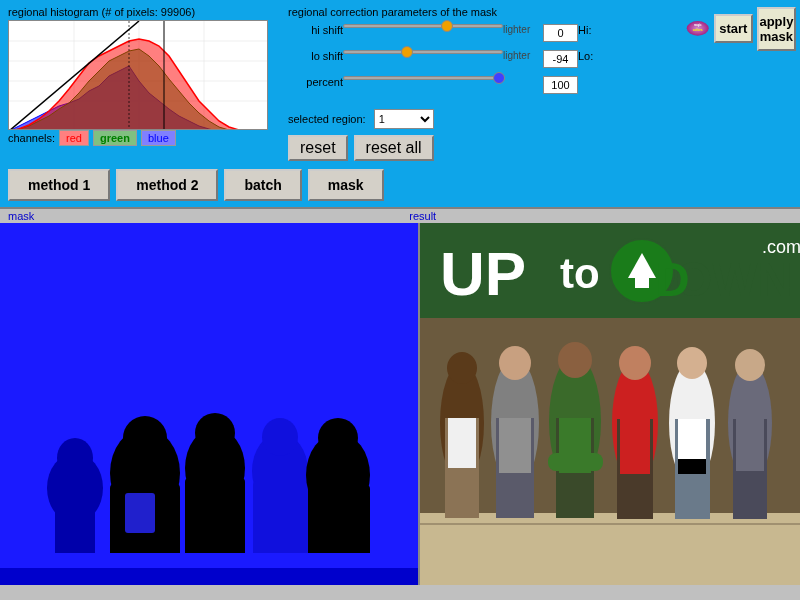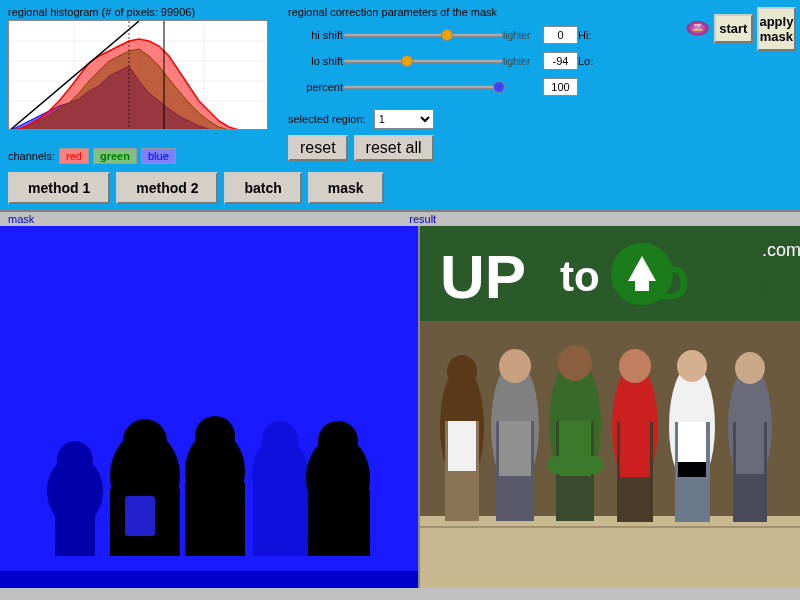--- a/index.html
+++ b/index.html
@@ -43,21 +43,21 @@
       height: 110px;
       background: #fff;
       border: 1px solid #888;
       position: relative;
       overflow: hidden;
     }
     #channels-row {
       display: flex;
       align-items: center;
       gap: 4px;
-      margin-top: 18px;
+      margin-top: 0;
       font-size: 11px;
     }
     .channel-badge {
       padding: 1px 6px;
       border: 1px solid #999;
       cursor: pointer;
       font-size: 11px;
     }
     .channel-red { background: #ff8080; color: red; }
     .channel-green { background: #80c080; color: green; font-weight: bold; }
@@ -70,21 +70,20 @@
       flex-direction: column;
       gap: 4px;
     }
     #controls-title {
       font-size: 11px;
       color: #000;
       margin-bottom: 2px;
     }
     .slider-row {
       display: flex;
-      align-items: center;
       height: 22px;
     }
     .slider-label {
       width: 55px;
       font-size: 11px;
       text-align: right;
     }
     .slider-track {
       width: 160px;
       height: 4px;

